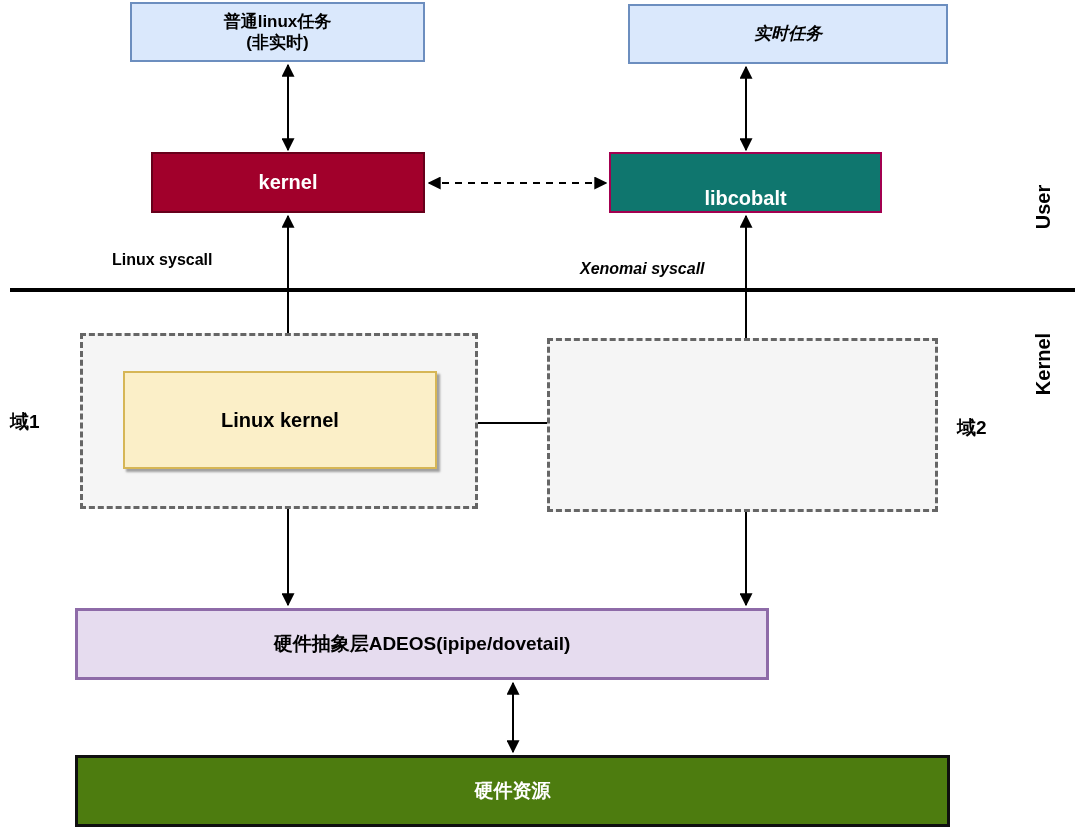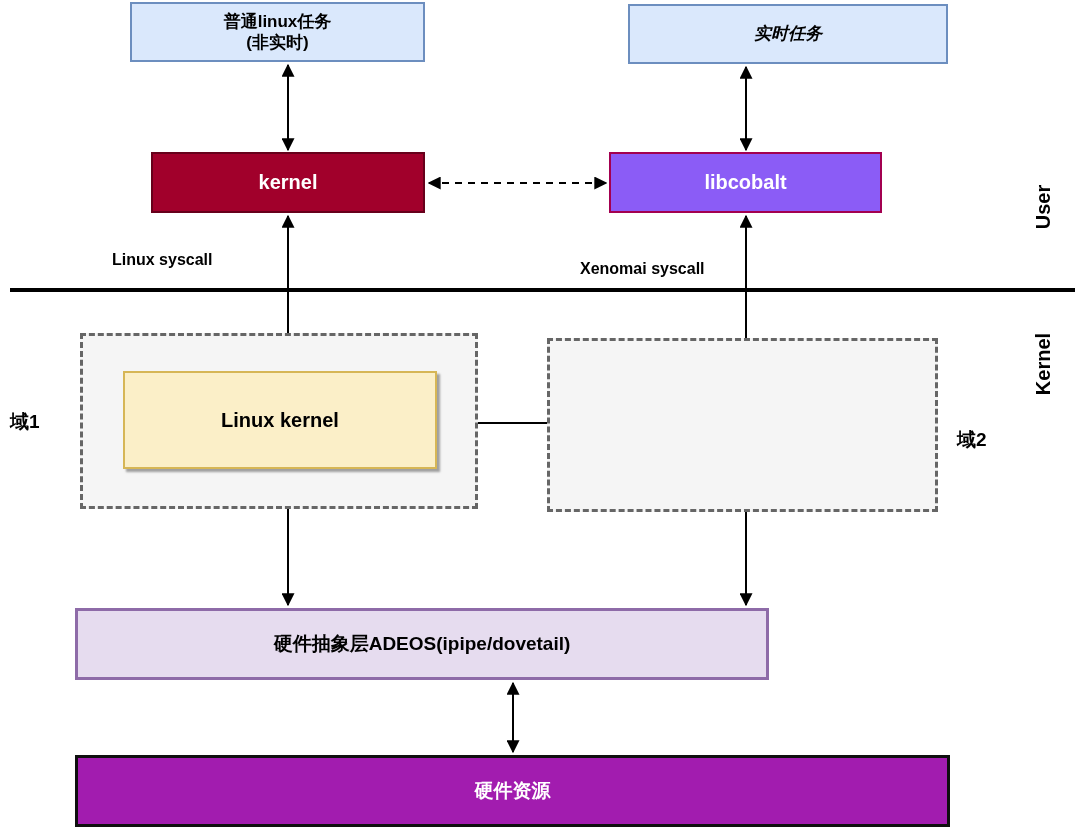--- a/index.html
+++ b/index.html
@@ -12,42 +12,42 @@
 
   .box{position:absolute;display:flex;flex-direction:column;align-items:center;justify-content:center;
        text-align:center;font-weight:bold;line-height:1.25;}
 
   .task-box{background:#DAE8FC;border:2px solid #6C8EBF;font-size:17px;}
   .normal-task{left:130px;top:2px;width:295px;height:60px;}
   .realtime-task{left:628px;top:4px;width:320px;height:60px;font-style:italic;}
 
   .glibc{left:151px;top:152px;width:274px;height:61px;background:#A1002B;border:2px solid #67001B;
          color:#ffffff;font-size:20px;}
-  .libcobalt{left:609px;top:152px;width:273px;height:61px;background:#8b5cf6;border:2px solid #A30050;
-         color:#ffffff;font-size:20px;}
+  .libcobalt{left:609px;top:152px;width:273px;height:61px;background:#0f766e;border:2px solid #A30050;
+         color:#ffffff;font-size:20px;justify-content:flex-end;}
 
   .domain{position:absolute;background:#F5F5F5;border:3px dashed #666666;}
   .domain1{left:80px;top:333px;width:398px;height:176px;}
   .domain2{left:547px;top:338px;width:391px;height:174px;}
 
   .kernel-box{font-size:20px;box-shadow:3px 3px 2px rgba(90,90,90,0.55);}
   .linux-kernel{left:123px;top:371px;width:314px;height:98px;background:#FBEFC8;border:2px solid #D6B656;}
   .xenomai-kernel{left:583px;top:375px;width:312px;height:97px;background:#F8CECC;border:2px solid #C04A48;}
 
   .adeos{left:75px;top:608px;width:694px;height:72px;background:#E6DCEF;border:3px solid #8E6BA8;font-size:19px;text-align:center;}
-  .hardware{left:75px;top:755px;width:875px;height:72px;background:#a21caf;border:3px solid #0F0F0F;
+  .hardware{left:75px;top:755px;width:875px;height:72px;background:#4d7c0f;border:3px solid #0F0F0F;
             color:#ffffff;font-size:19px;}
 
   .txt{position:absolute;font-weight:bold;white-space:nowrap;}
   .syscall{font-size:16px;}
   .linux-syscall{left:112px;top:251px;}
-  .xenomai-syscall{left:580px;top:260px;}
+  .xenomai-syscall{left:580px;top:260px;font-style:italic;}
   .domain-label{font-size:19px;}
   .domain1-label{left:10px;top:409px;}
-  .domain2-label{left:957px;top:415px;margin-top:12px;}
+  .domain2-label{left:957px;top:415px;}
   .side-label{font-size:20px;transform:translate(-50%,-50%) rotate(-90deg);transform-origin:center;}
   .user-label{left:1043px;top:207px;}
   .kernel-label{left:1043px;top:364px;}
 </style>
 </head>
 <body>
 
 <div class="canvas">
 
   <svg class="overlay" viewBox="0 0 1080 832" xmlns="http://www.w3.org/2000/svg">

